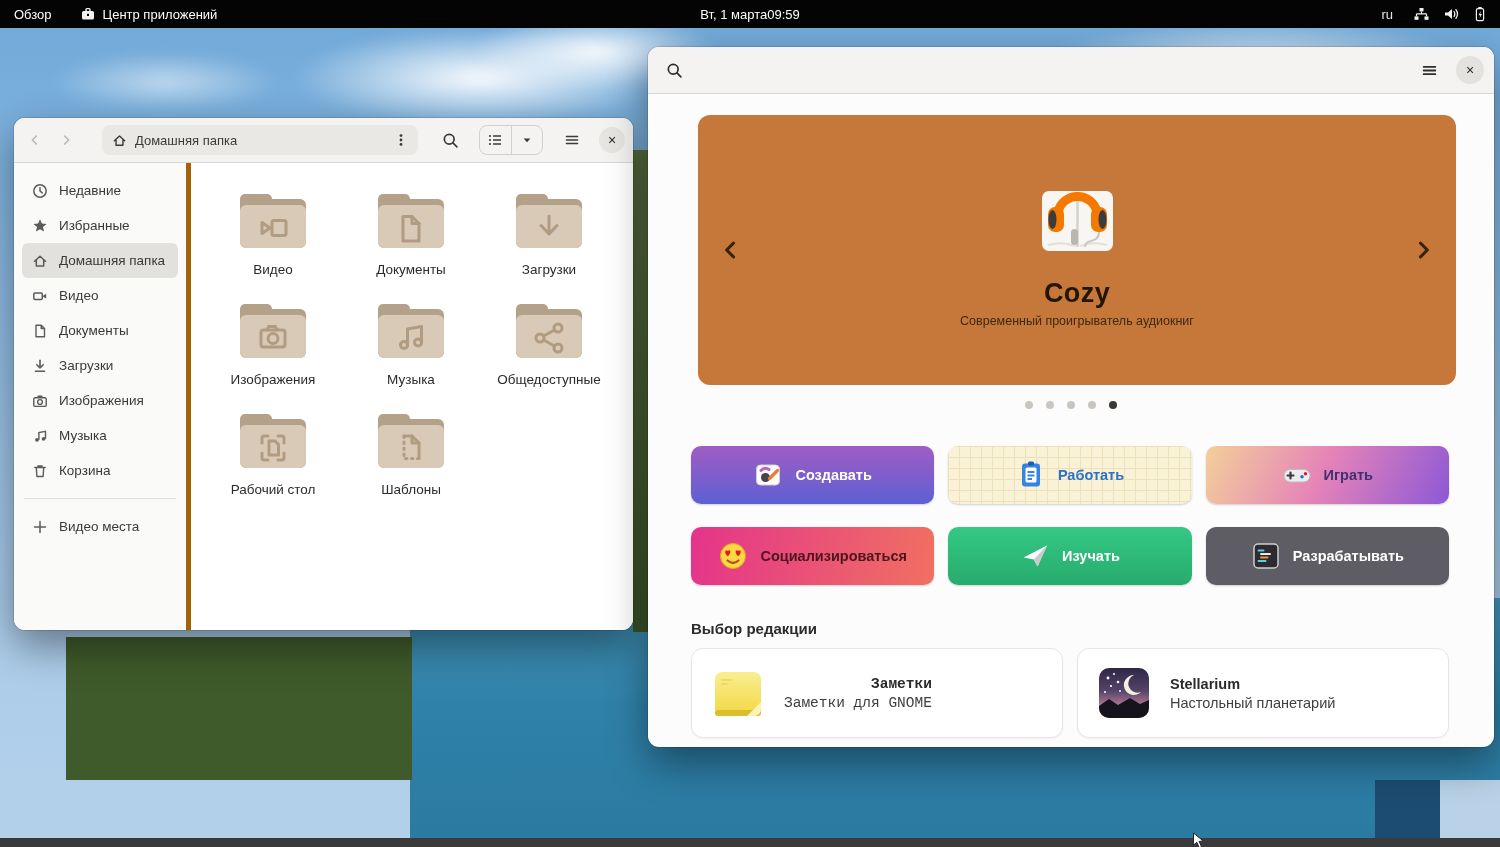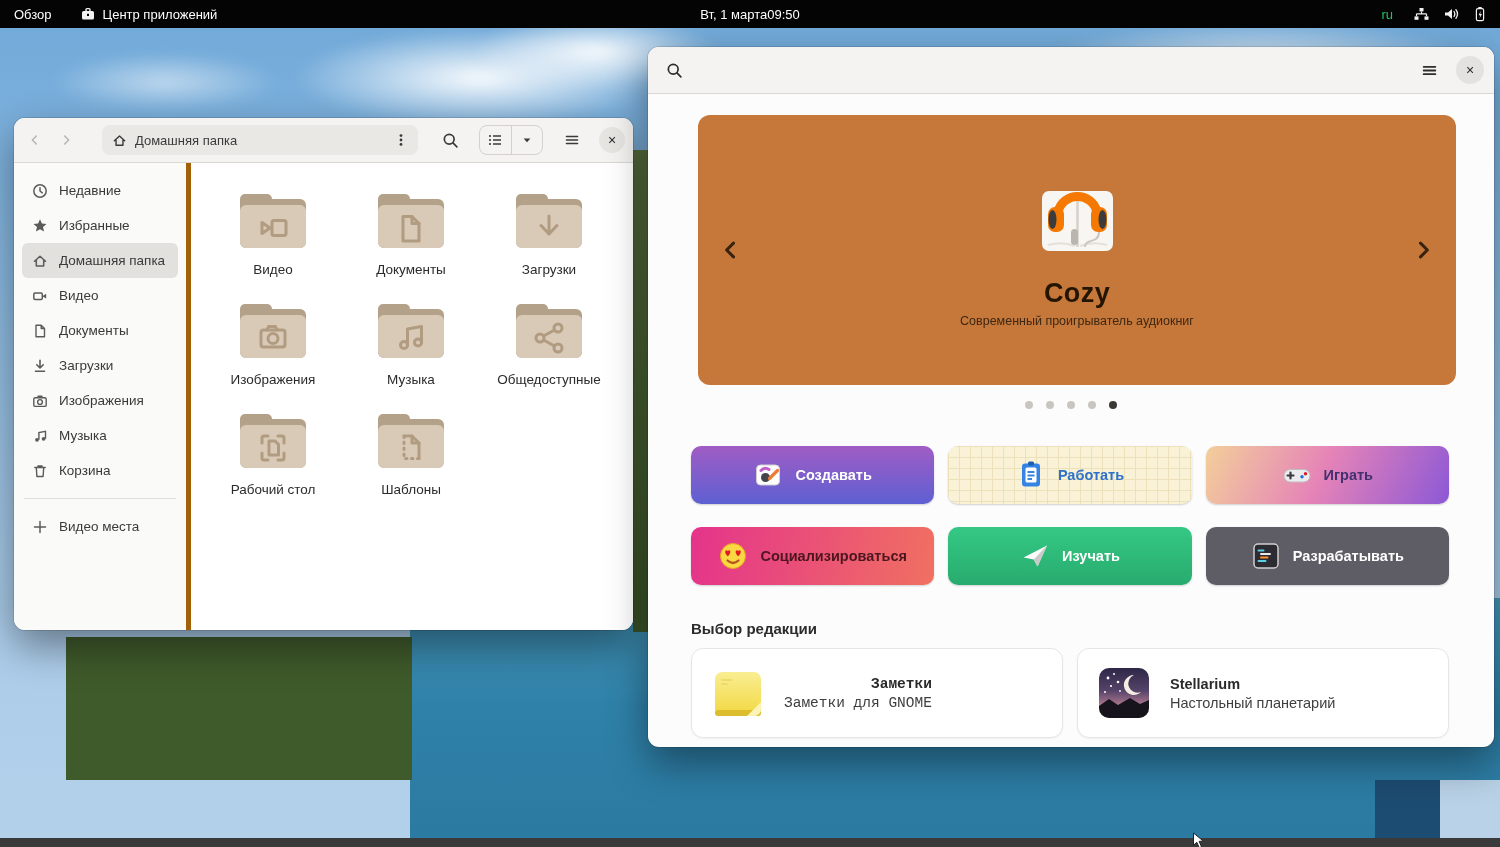--- a/index.html
+++ b/index.html
@@ -24,21 +24,21 @@
   .wp-bottombar{position:absolute;left:0;top:838px;width:1500px;height:9px;background:#3a3a3a;}
 
   
   .topbar{position:absolute;left:0;top:0;width:1500px;height:28px;background:#040404;color:#fff;
     display:flex;align-items:center;font-size:13px;z-index:40;}
   .tb-btn{display:flex;align-items:center;gap:7px;height:28px;padding:0 14px;color:#fff;background:none;border:none;
     font-family:inherit;font-size:13px;cursor:default;}
   .tb-clock{position:absolute;left:50%;transform:translateX(-50%);display:flex;align-items:center;
     color:#fff;background:none;border:none;font-family:inherit;font-size:13px;height:28px;}
   .tb-right{margin-left:auto;display:flex;align-items:center;gap:14px;padding-right:12px;}
-  .tb-right .kb{font-size:13px;color:#22c55e;background:none;border:none;font-family:inherit;}
+  .tb-right .kb{font-size:13px;color:#e5e5e5;background:none;border:none;font-family:inherit;}
   .tb-ico{display:flex;align-items:center;}
 
   
   .win{position:absolute;border-radius:11px;overflow:hidden;
     box-shadow:0 16px 40px rgba(0,0,0,.42),0 0 0 1px rgba(0,0,0,.12);}
   .hbar{background:#f4f3f1;border-bottom:1px solid #d9d7d3;display:flex;align-items:center;}
   .icobtn{display:flex;align-items:center;justify-content:center;background:none;border:none;cursor:default;color:#3c3c3c;}
   .circlebtn{width:26px;height:26px;border-radius:50%;background:#e4e2df;display:flex;align-items:center;
     justify-content:center;font-size:14px;color:#2b2b2b;border:none;font-family:inherit;}
 
@@ -135,21 +135,21 @@
         <svg width="16" height="16" viewBox="0 0 16 16">
           <rect x="2" y="5" width="12" height="8.5" rx="1.5" fill="#f2f2f2"></rect>
           <rect x="6" y="2.6" width="4" height="3.2" rx="1" fill="none" stroke="#f2f2f2" stroke-width="1.4"></rect>
           <rect x="7" y="7.8" width="2" height="2.2" fill="#040404"></rect>
         </svg>
       </span>
       <span>Центр приложений</span>
     </button>
     <button class="tb-clock">
       <span>Вт, 1 марта</span>
-      <span>09:50</span>
+      <span>09:59</span>
     </button>
     <div class="tb-right">
       <button class="kb">ru</button>
       <button class="tb-btn" style="padding:0;gap:13px;">
         <span class="tb-ico">
           <svg width="17" height="16" viewBox="0 0 17 16">
             <rect x="6.5" y="2" width="4" height="3.4" fill="#f2f2f2"></rect>
             <path d="M8.5 5.6 v2.2 M3.5 7.8 h10 M3.5 7.8 v2.5 M13.5 7.8 v2.5" stroke="#f2f2f2" stroke-width="1.2" fill="none"></path>
             <rect x="1.5" y="10.4" width="4" height="3.4" fill="#f2f2f2"></rect>
             <rect x="11.5" y="10.4" width="4" height="3.4" fill="#f2f2f2"></rect>

